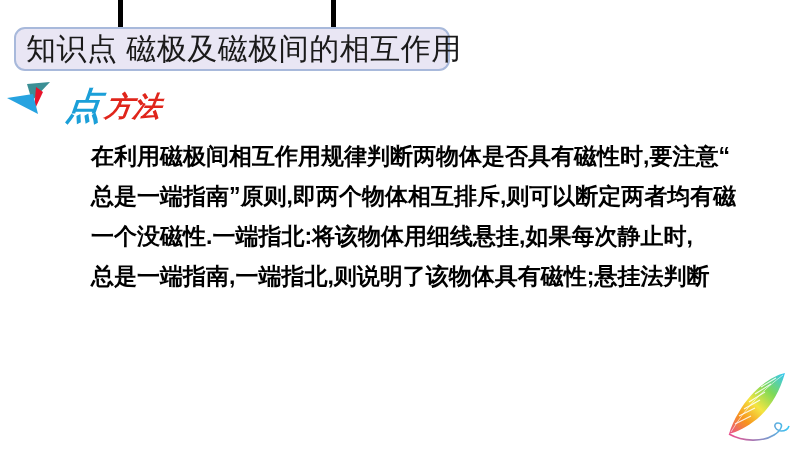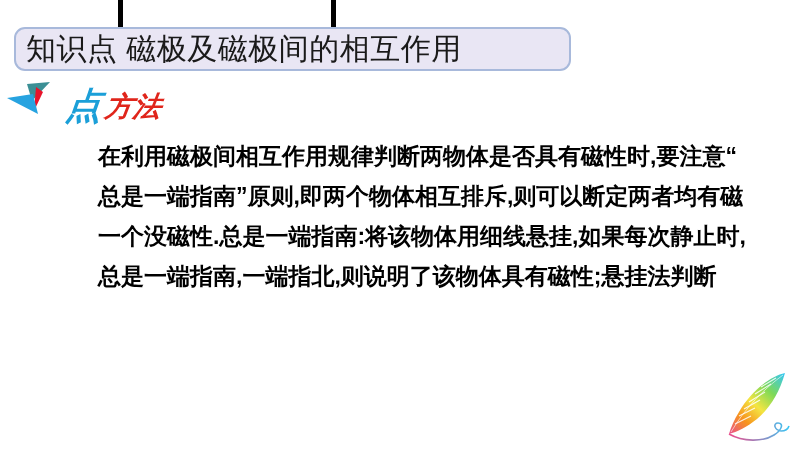--- a/index.html
+++ b/index.html
@@ -7,21 +7,21 @@
     position:relative; width:800px; height:450px; background:#ffffff;
     overflow:hidden; font-family:"Liberation Sans", sans-serif;
   }
   
   .vline { position:absolute; top:0; width:5px; height:28px; background:#000000; }
   .vline.l1 { left:118px; }
   .vline.l2 { left:331px; }
 
   
   .banner {
-    position:absolute; left:14px; top:27px; width:557px; height:44px;
+    position:absolute; left:14px; top:27px; width:436px; height:44px;
     background:#E9E6F4; border:2px solid #A8B9DB; border-radius:11px;
     box-sizing:border-box; display:flex; align-items:center; padding-left:10px;
   }
   .banner-text {
     font-size:30px; color:#1A1A1A; white-space:nowrap; letter-spacing:0.5px;
   }
 
   
   .method { position:absolute; left:6px; top:78px; height:46px; display:flex; align-items:flex-end; }
   .method .logo { display:block; margin-right:2px; }
@@ -30,21 +30,21 @@
     color:#1B9FD8; transform:skewX(-6deg); display:inline-block;
   }
   .method-chars {
     font-size:28px; line-height:1; font-weight:bold; font-style:italic;
     color:#E0251B; transform:skewX(-8deg); display:inline-block;
     margin-left:3px; padding-bottom:3px;
   }
 
   
   .body-text {
-    position:absolute; left:98px; top:136px; width:660px;
+    position:absolute; left:91px; top:136px; width:660px;
     font-size:23px; font-weight:bold; color:#000000; line-height:40px;
   }
   .body-line { white-space:nowrap; }
 
   
   .feather { position:absolute; left:695px; top:368px; width:100px; height:80px; }
 </style>
 </head>
 <body>
 
@@ -65,21 +65,21 @@
         <polygon points="1,18 27,14 32,34" fill="#27A3E0"></polygon>
       </svg>
     </span>
     <span class="dot-char">点</span>
     <span class="method-chars">方法</span>
   </div>
 
   <div class="body-text">
     <div class="body-line">在利用磁极间相互作用规律判断两物体是否具有磁性时,要注意“</div>
     <div class="body-line">总是一端指南”原则,即两个物体相互排斥,则可以断定两者均有磁</div>
-    <div class="body-line">一个没磁性.总是一端指南:将该物体用细线悬挂,如果每次静止时,</div>
+    <div class="body-line">一个没磁性.一端指北:将该物体用细线悬挂,如果每次静止时,</div>
     <div class="body-line">总是一端指南,一端指北,则说明了该物体具有磁性;悬挂法判断</div>
   </div>
 
   <div class="feather">
     <svg width="100" height="80" viewBox="0 0 100 80">
       <defs>
         <linearGradient id="fg" x1="90" y1="6" x2="34" y2="66" gradientUnits="userSpaceOnUse">
           <stop offset="0" stop-color="#35C8F5"></stop>
           <stop offset="0.28" stop-color="#7ED957"></stop>
           <stop offset="0.52" stop-color="#F4E542"></stop>

